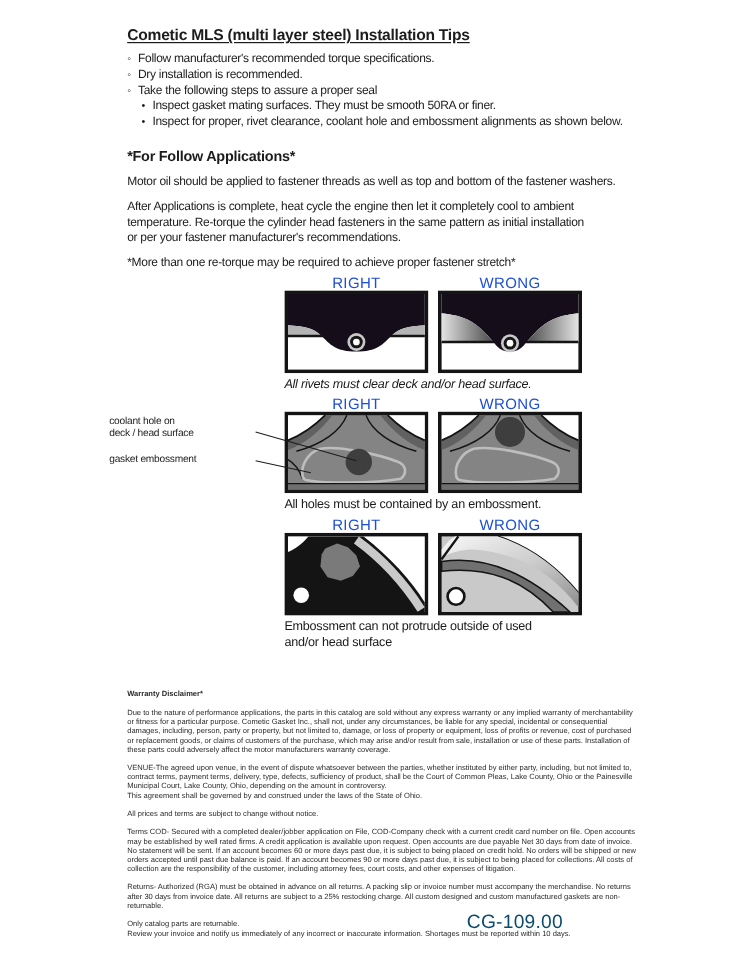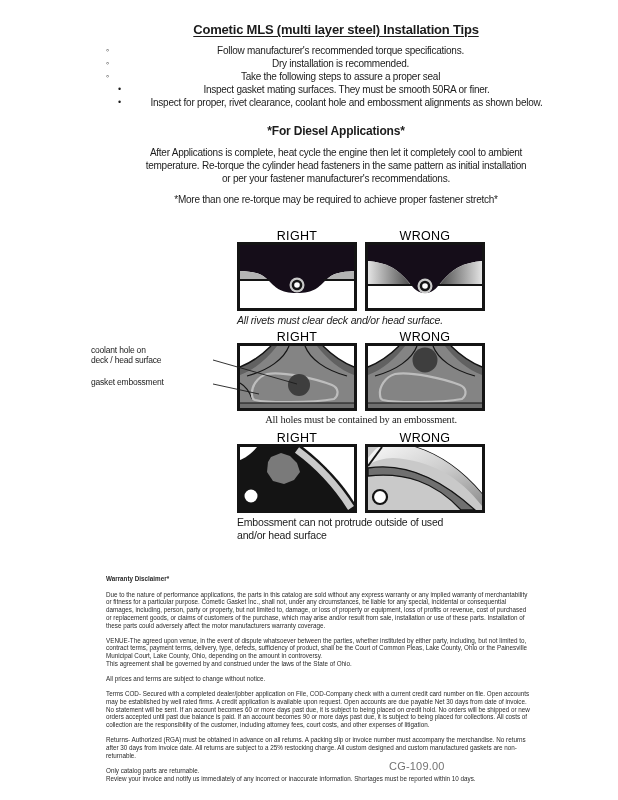--- a/index.html
+++ b/index.html
@@ -2,45 +2,45 @@
 <html><head>
 <meta charset="utf-8">
 <style>
   html,body{margin:0;padding:0;}
   body{
     width:618px;height:800px;position:relative;background:#ffffff;
     font-family:"Liberation Sans", sans-serif;color:#1c1c1c;overflow:hidden;
   }
   .abs{position:absolute;}
   
-  .content{position:absolute;left:106px;top:20px;width:460px;text-align:center;}
+  .content{position:absolute;left:106px;top:20px;width:460px;}
   h1.title{
     margin:0 0 7px 0;font-size:13px;font-weight:bold;letter-spacing:-0.2px;
     text-decoration:underline;text-underline-offset:2px;display:inline-block;white-space:nowrap;
   }
   .bullet{position:relative;padding-left:9px;font-size:10px;line-height:13px;letter-spacing:-0.25px;white-space:nowrap;}
   .bullet .marker{position:absolute;left:0;top:0;font-size:9px;line-height:13px;}
   .subbullet{position:relative;margin-left:12px;padding-left:9px;font-size:10px;line-height:13px;letter-spacing:-0.25px;white-space:nowrap;}
   .subbullet .marker{position:absolute;left:0;top:0;font-size:9px;line-height:13px;}
   .diesel-head{margin:15px 0 4px 0;font-size:12px;font-weight:bold;letter-spacing:-0.2px;}
   .bodyline{font-size:10px;line-height:13px;letter-spacing:-0.25px;white-space:nowrap;}
   .para{margin-top:8px;}
   
-  .diag-label{position:absolute;width:120px;text-align:center;font-size:12.5px;letter-spacing:0.3px;color:#000000;}
+  .diag-label{position:absolute;width:120px;text-align:center;font-size:12.5px;letter-spacing:0.3px;color:#1d4ed8;}
   .diag-box{position:absolute;width:120px;}
   .diag-box svg{display:block;}
   .caption{position:absolute;font-size:10.5px;line-height:12.5px;letter-spacing:-0.2px;color:#1b1b1b;white-space:nowrap;}
-  .caption.center{white-space:nowrap;text-align:center;font-family:Liberation Serif, serif;}
+  .caption.center{white-space:nowrap;text-align:left;}
   .pointer-label{position:absolute;left:91px;width:120px;text-align:left;font-size:8.5px;line-height:9.5px;letter-spacing:-0.2px;}
   #pointer-overlay{position:absolute;left:0;top:0;pointer-events:none;z-index:5;}
   
   .warranty{position:absolute;left:106px;top:575px;width:424px;font-size:6.3px;line-height:7.7px;color:#2a2a2a;}
   .warranty .w-head{font-weight:bold;margin:0 0 8px 0;}
   .warranty .wp{margin:0 0 7.5px 0;}
-  .pagenum{position:absolute;left:389px;top:760px;font-size:11px;letter-spacing:0.2px;color:#737373;}
+  .pagenum{position:absolute;left:389px;top:760px;font-size:16px;letter-spacing:0.2px;color:#0c4a6e;}
 </style>
 </head>
 <body>
 
 <div class="content">
   <h1 class="title">Cometic MLS (multi layer steel) Installation Tips</h1>
 
   <div class="bullet">
     <span class="marker">◦</span>
     <span>Follow manufacturer's recommended torque specifications.</span>
@@ -55,23 +55,24 @@
   </div>
   <div class="subbullet">
     <span class="marker">•</span>
     <span>Inspect gasket mating surfaces.  They must be smooth 50RA or finer.</span>
   </div>
   <div class="subbullet">
     <span class="marker">•</span>
     <span>Inspect for proper, rivet clearance, coolant hole and embossment alignments as shown below.</span>
   </div>
 
-  <div class="diesel-head">*For Diesel Applications*</div>
+  <div class="diesel-head">*For Follow Applications*</div>
 
   <div class="para">
+    <div class="bodyline">Motor oil should be applied to fastener threads as well as top and bottom of the fastener washers.</div>
   </div>
   <div class="para">
     <div class="bodyline">After Applications is complete, heat cycle the engine then let it completely cool to ambient</div>
     <div class="bodyline">temperature. Re-torque the cylinder head fasteners in the same pattern as initial installation</div>
     <div class="bodyline">or per your fastener manufacturer's recommendations.</div>
   </div>
   <div class="para bodyline">*More than one re-torque may be required to achieve proper fastener stretch*</div>
 </div>
 
 <div class="diag-label abs" style="left:237px;top:229px;">RIGHT</div>

